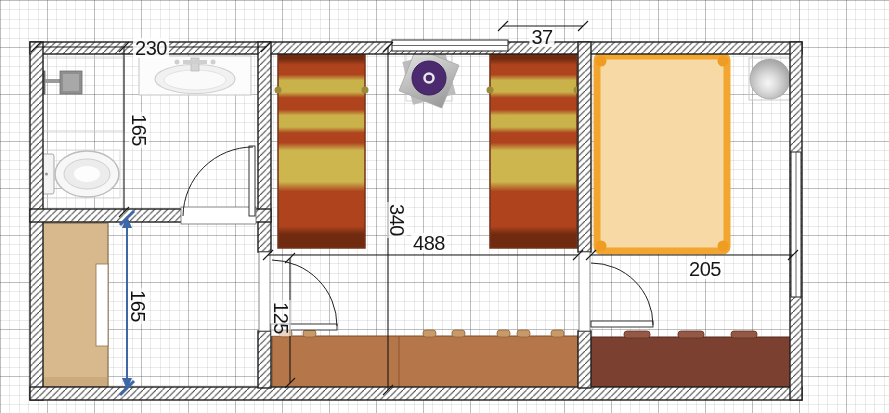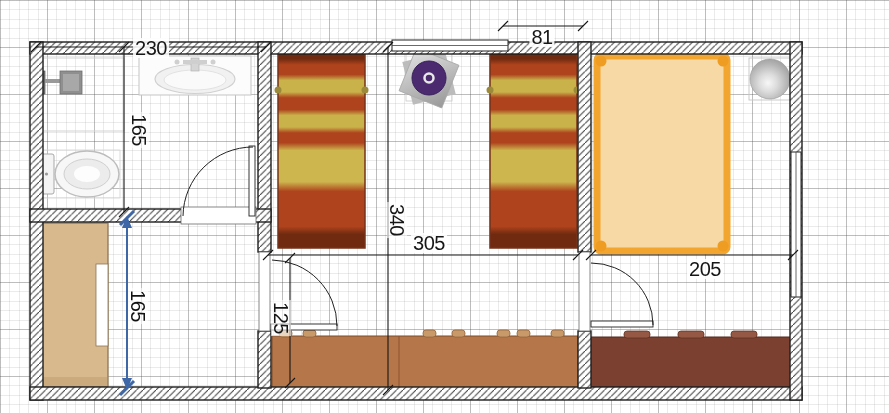--- a/index.html
+++ b/index.html
@@ -245,21 +245,21 @@
   <g stroke="#3e67a8">
     <line x1="127" y1="218" x2="127" y2="388" stroke-width="2"></line>
     <line x1="120" y1="225" x2="134" y2="211" stroke-width="3"></line>
     <line x1="120" y1="395" x2="134" y2="381" stroke-width="3"></line>
     <path d="M127,216 L122,228 L132,228 Z" fill="#3e67a8" stroke="none"></path>
     <path d="M127,390 L122,378 L132,378 Z" fill="#3e67a8" stroke="none"></path>
   </g>
 </svg>
 
 <div class="dim-label" style="left:151px;top:48px;">230</div>
-<div class="dim-label" style="left:542px;top:37px;">81</div>
+<div class="dim-label" style="left:542px;top:37px;">37</div>
 <div class="dim-label rot" style="left:139px;top:130px;">165</div>
 <div class="dim-label rot" style="left:397px;top:220px;">340</div>
-<div class="dim-label" style="left:429px;top:243px;">305</div>
+<div class="dim-label" style="left:429px;top:243px;">488</div>
 <div class="dim-label" style="left:705px;top:269px;">205</div>
 <div class="dim-label rot" style="left:281px;top:318px;">125</div>
 <div class="dim-label rot sel" style="left:138px;top:306px;">165</div>
 
 </div>
 
 </body></html>

